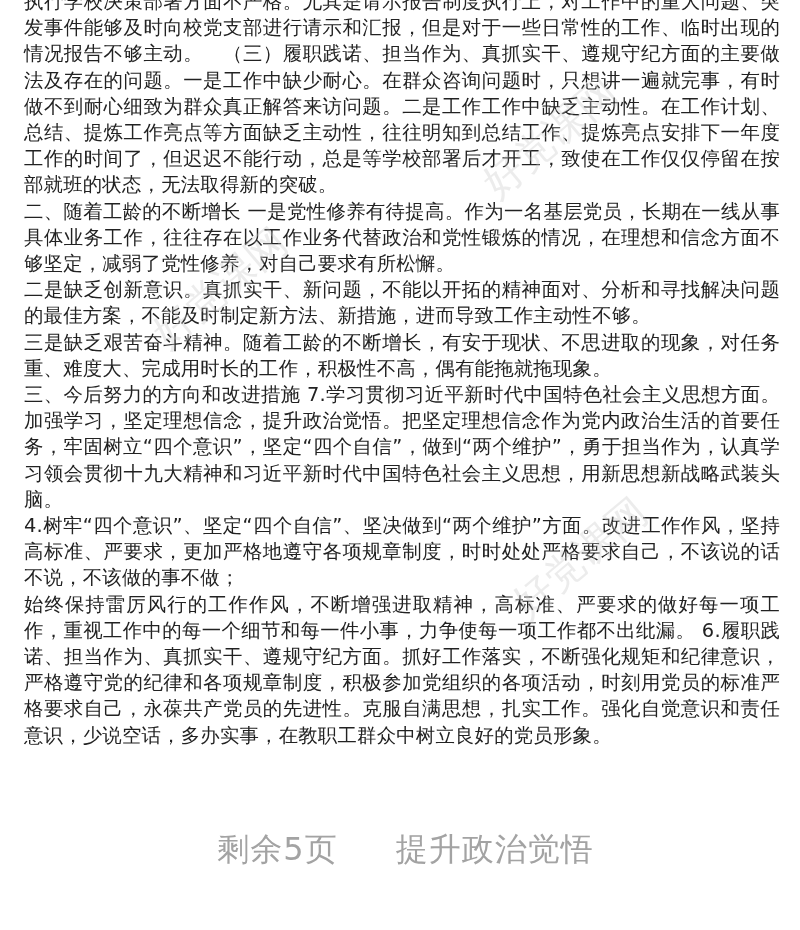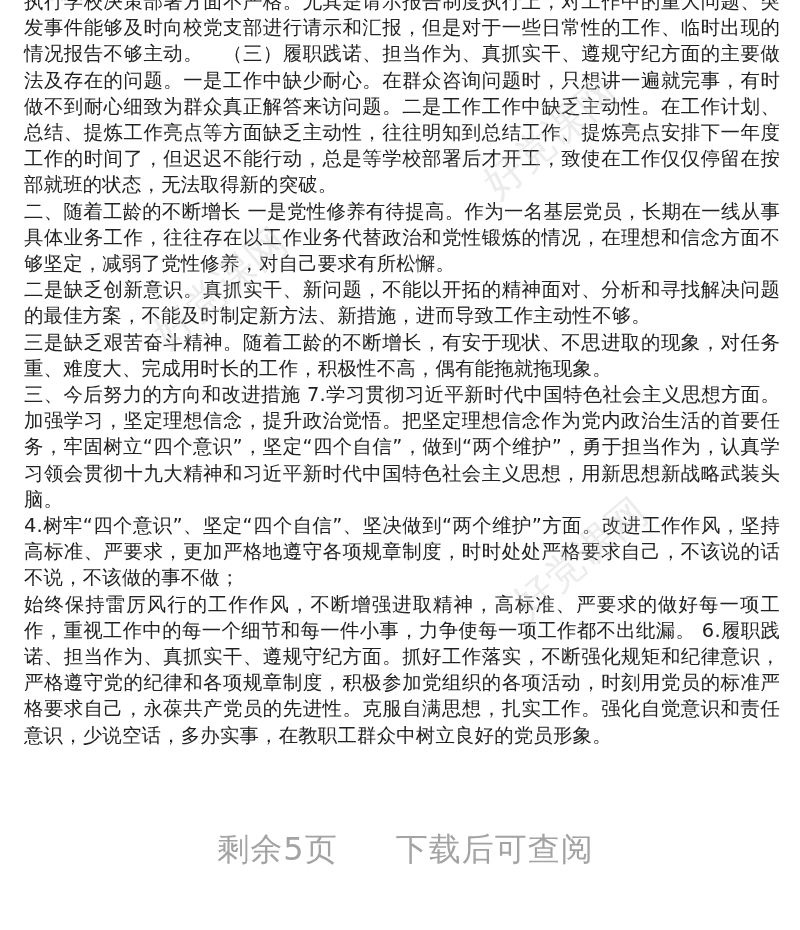--- a/index.html
+++ b/index.html
@@ -31,14 +31,14 @@
   <p>三、今后努力的方向和改进措施 7.学习贯彻习近平新时代中国特色社会主义思想方面。加强学习，坚定理想信念，提升政治觉悟。把坚定理想信念作为党内政治生活的首要任务，牢固树立“四个意识”，坚定“四个自信”，做到“两个维护”，勇于担当作为，认真学习领会贯彻十九大精神和习近平新时代中国特色社会主义思想，用新思想新战略武装头脑。</p>
   <p>4.树牢“四个意识”、坚定“四个自信”、坚决做到“两个维护”方面。改进工作作风，坚持高标准、严要求，更加严格地遵守各项规章制度，时时处处严格要求自己，不该说的话不说，不该做的事不做；</p>
   <p>始终保持雷厉风行的工作作风，不断增强进取精神，高标准、严要求的做好每一项工作，重视工作中的每一个细节和每一件小事，力争使每一项工作都不出纰漏。 6.履职践诺、担当作为、真抓实干、遵规守纪方面。抓好工作落实，不断强化规矩和纪律意识，严格遵守党的纪律和各项规章制度，积极参加党组织的各项活动，时刻用党员的标准严格要求自己，永葆共产党员的先进性。克服自满思想，扎实工作。强化自觉意识和责任意识，少说空话，多办实事，在教职工群众中树立良好的党员形象。</p>
 </div>
 
 <div class="watermark wm3">好党课网</div>
 <div class="watermark wm1">好党课网</div>
 <div class="watermark wm2">好党课网</div>
 
 <div class="more">
-  <span>剩余5页</span><span class="gap"></span><span>下载后可查阅</span>
+  <span>剩余5页</span><span class="gap"></span><span>提升政治觉悟</span>
 </div>
 
 </body></html>

